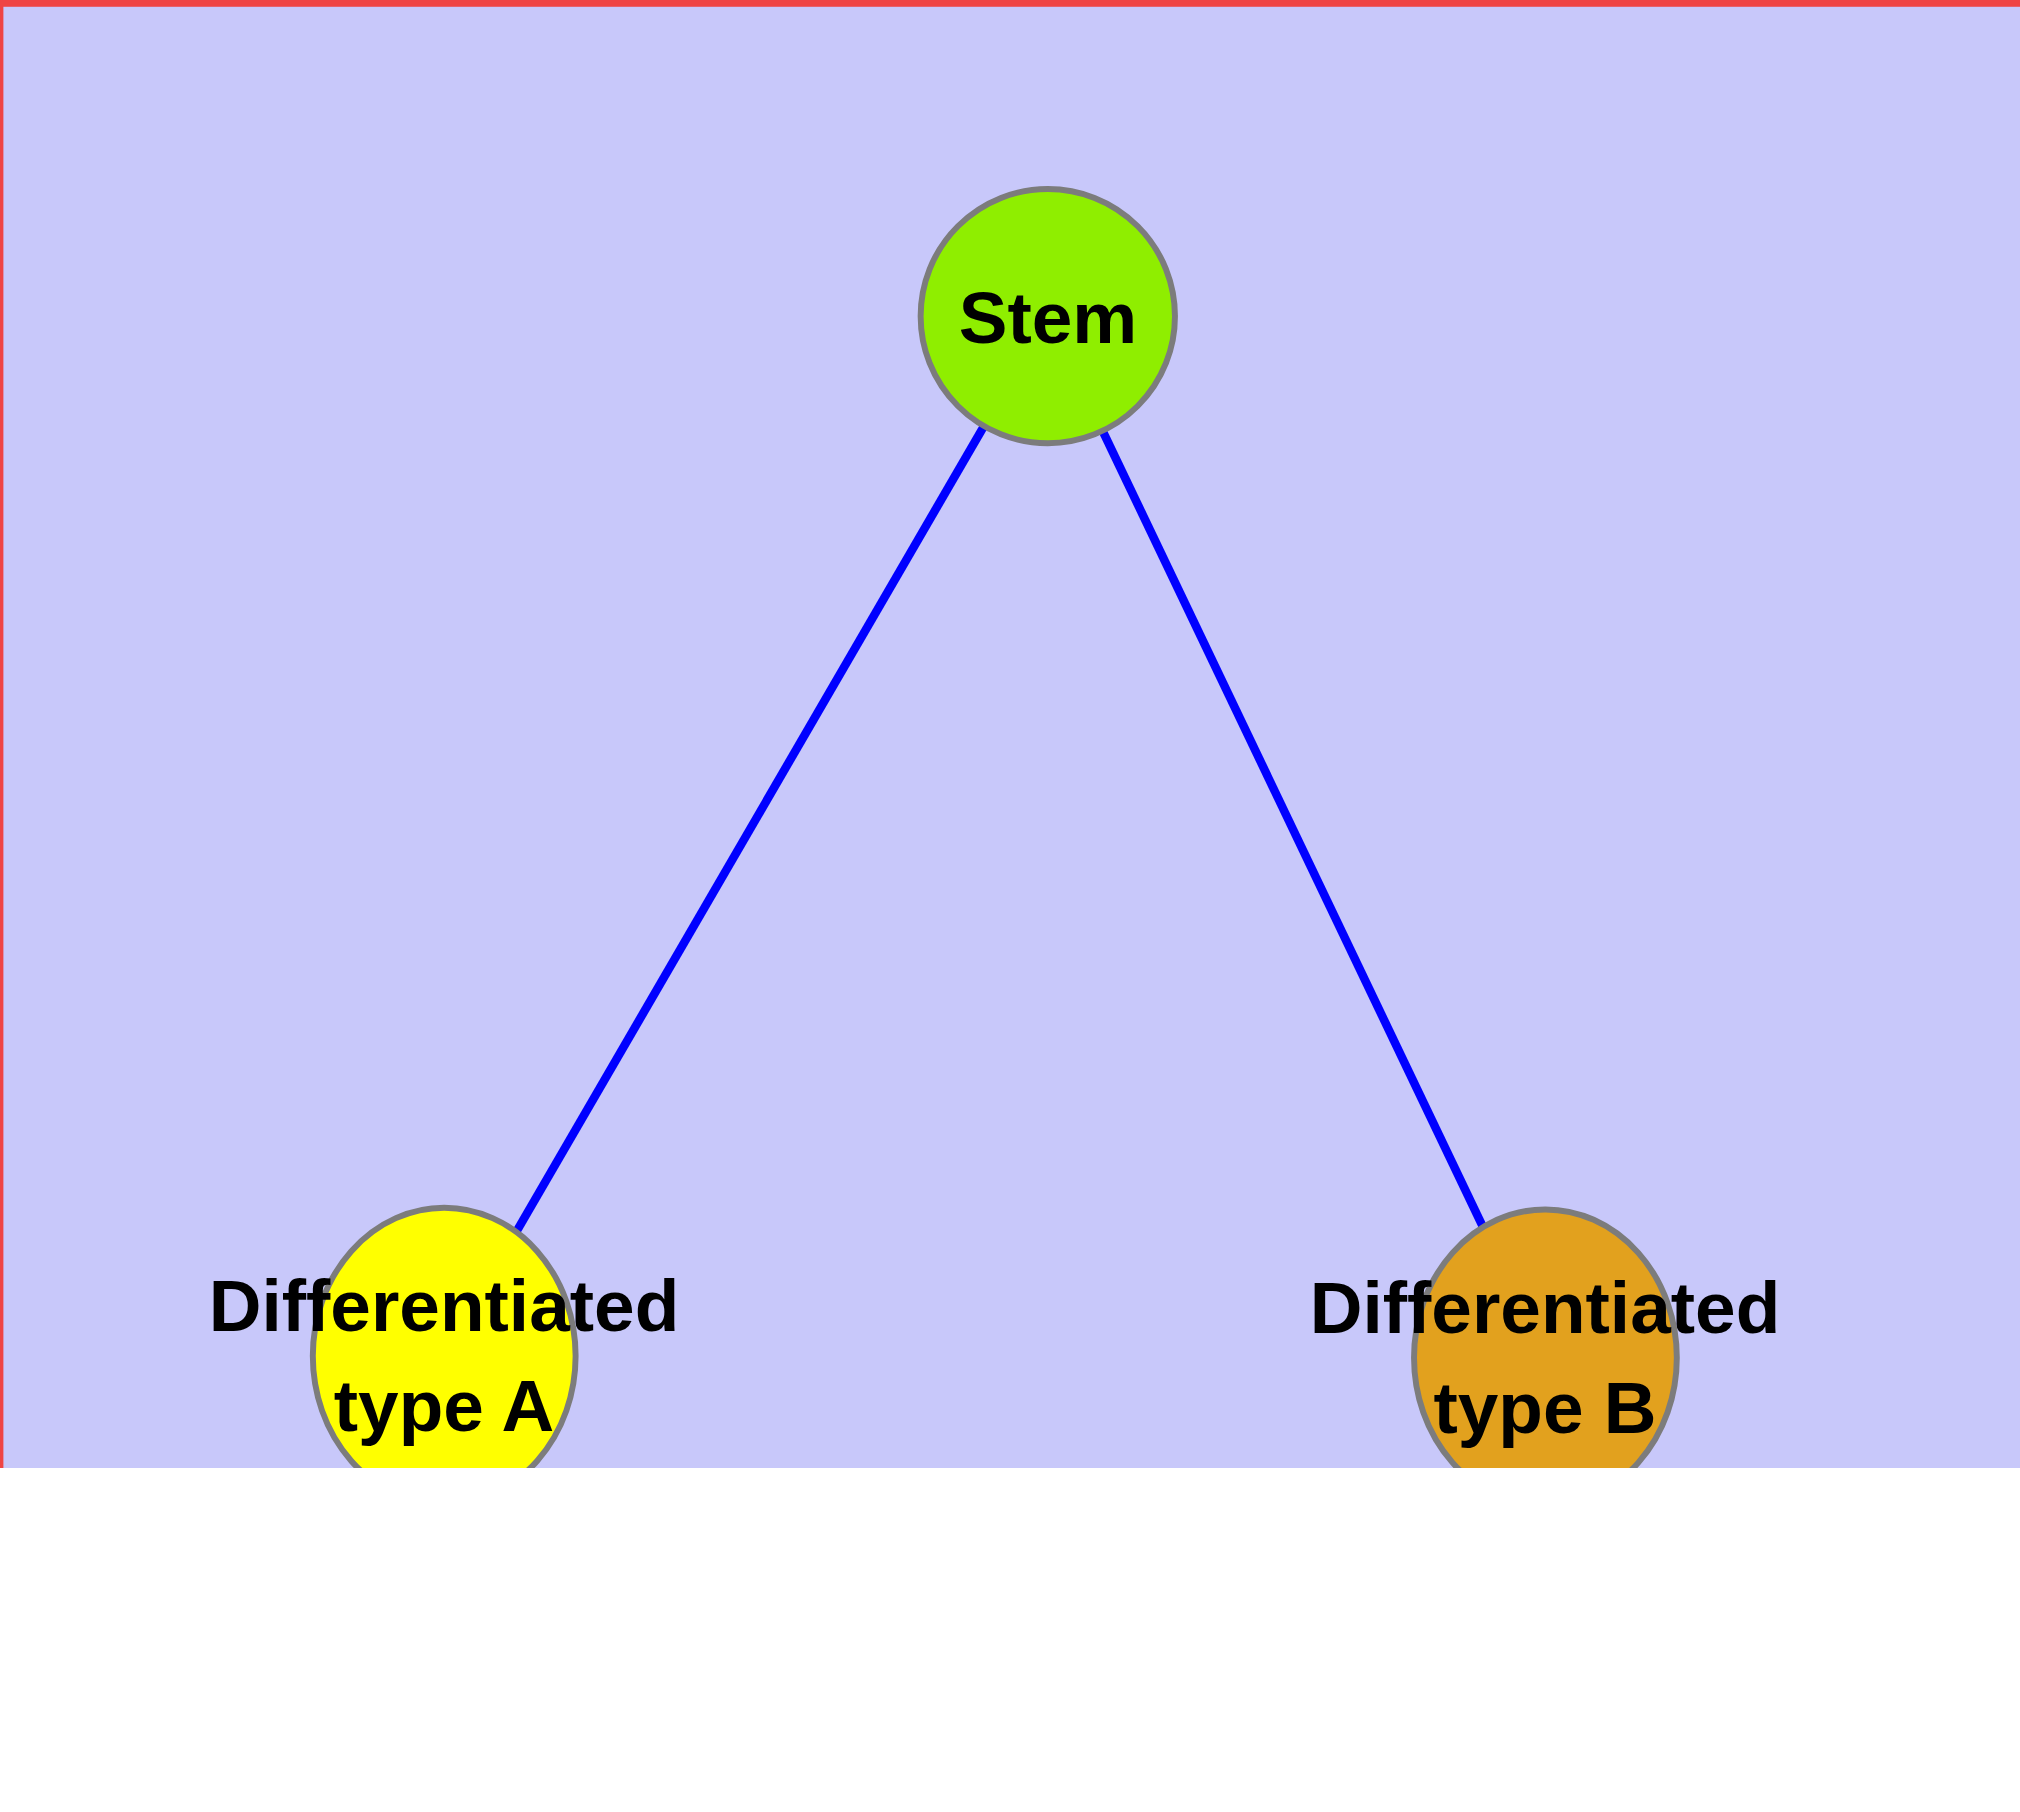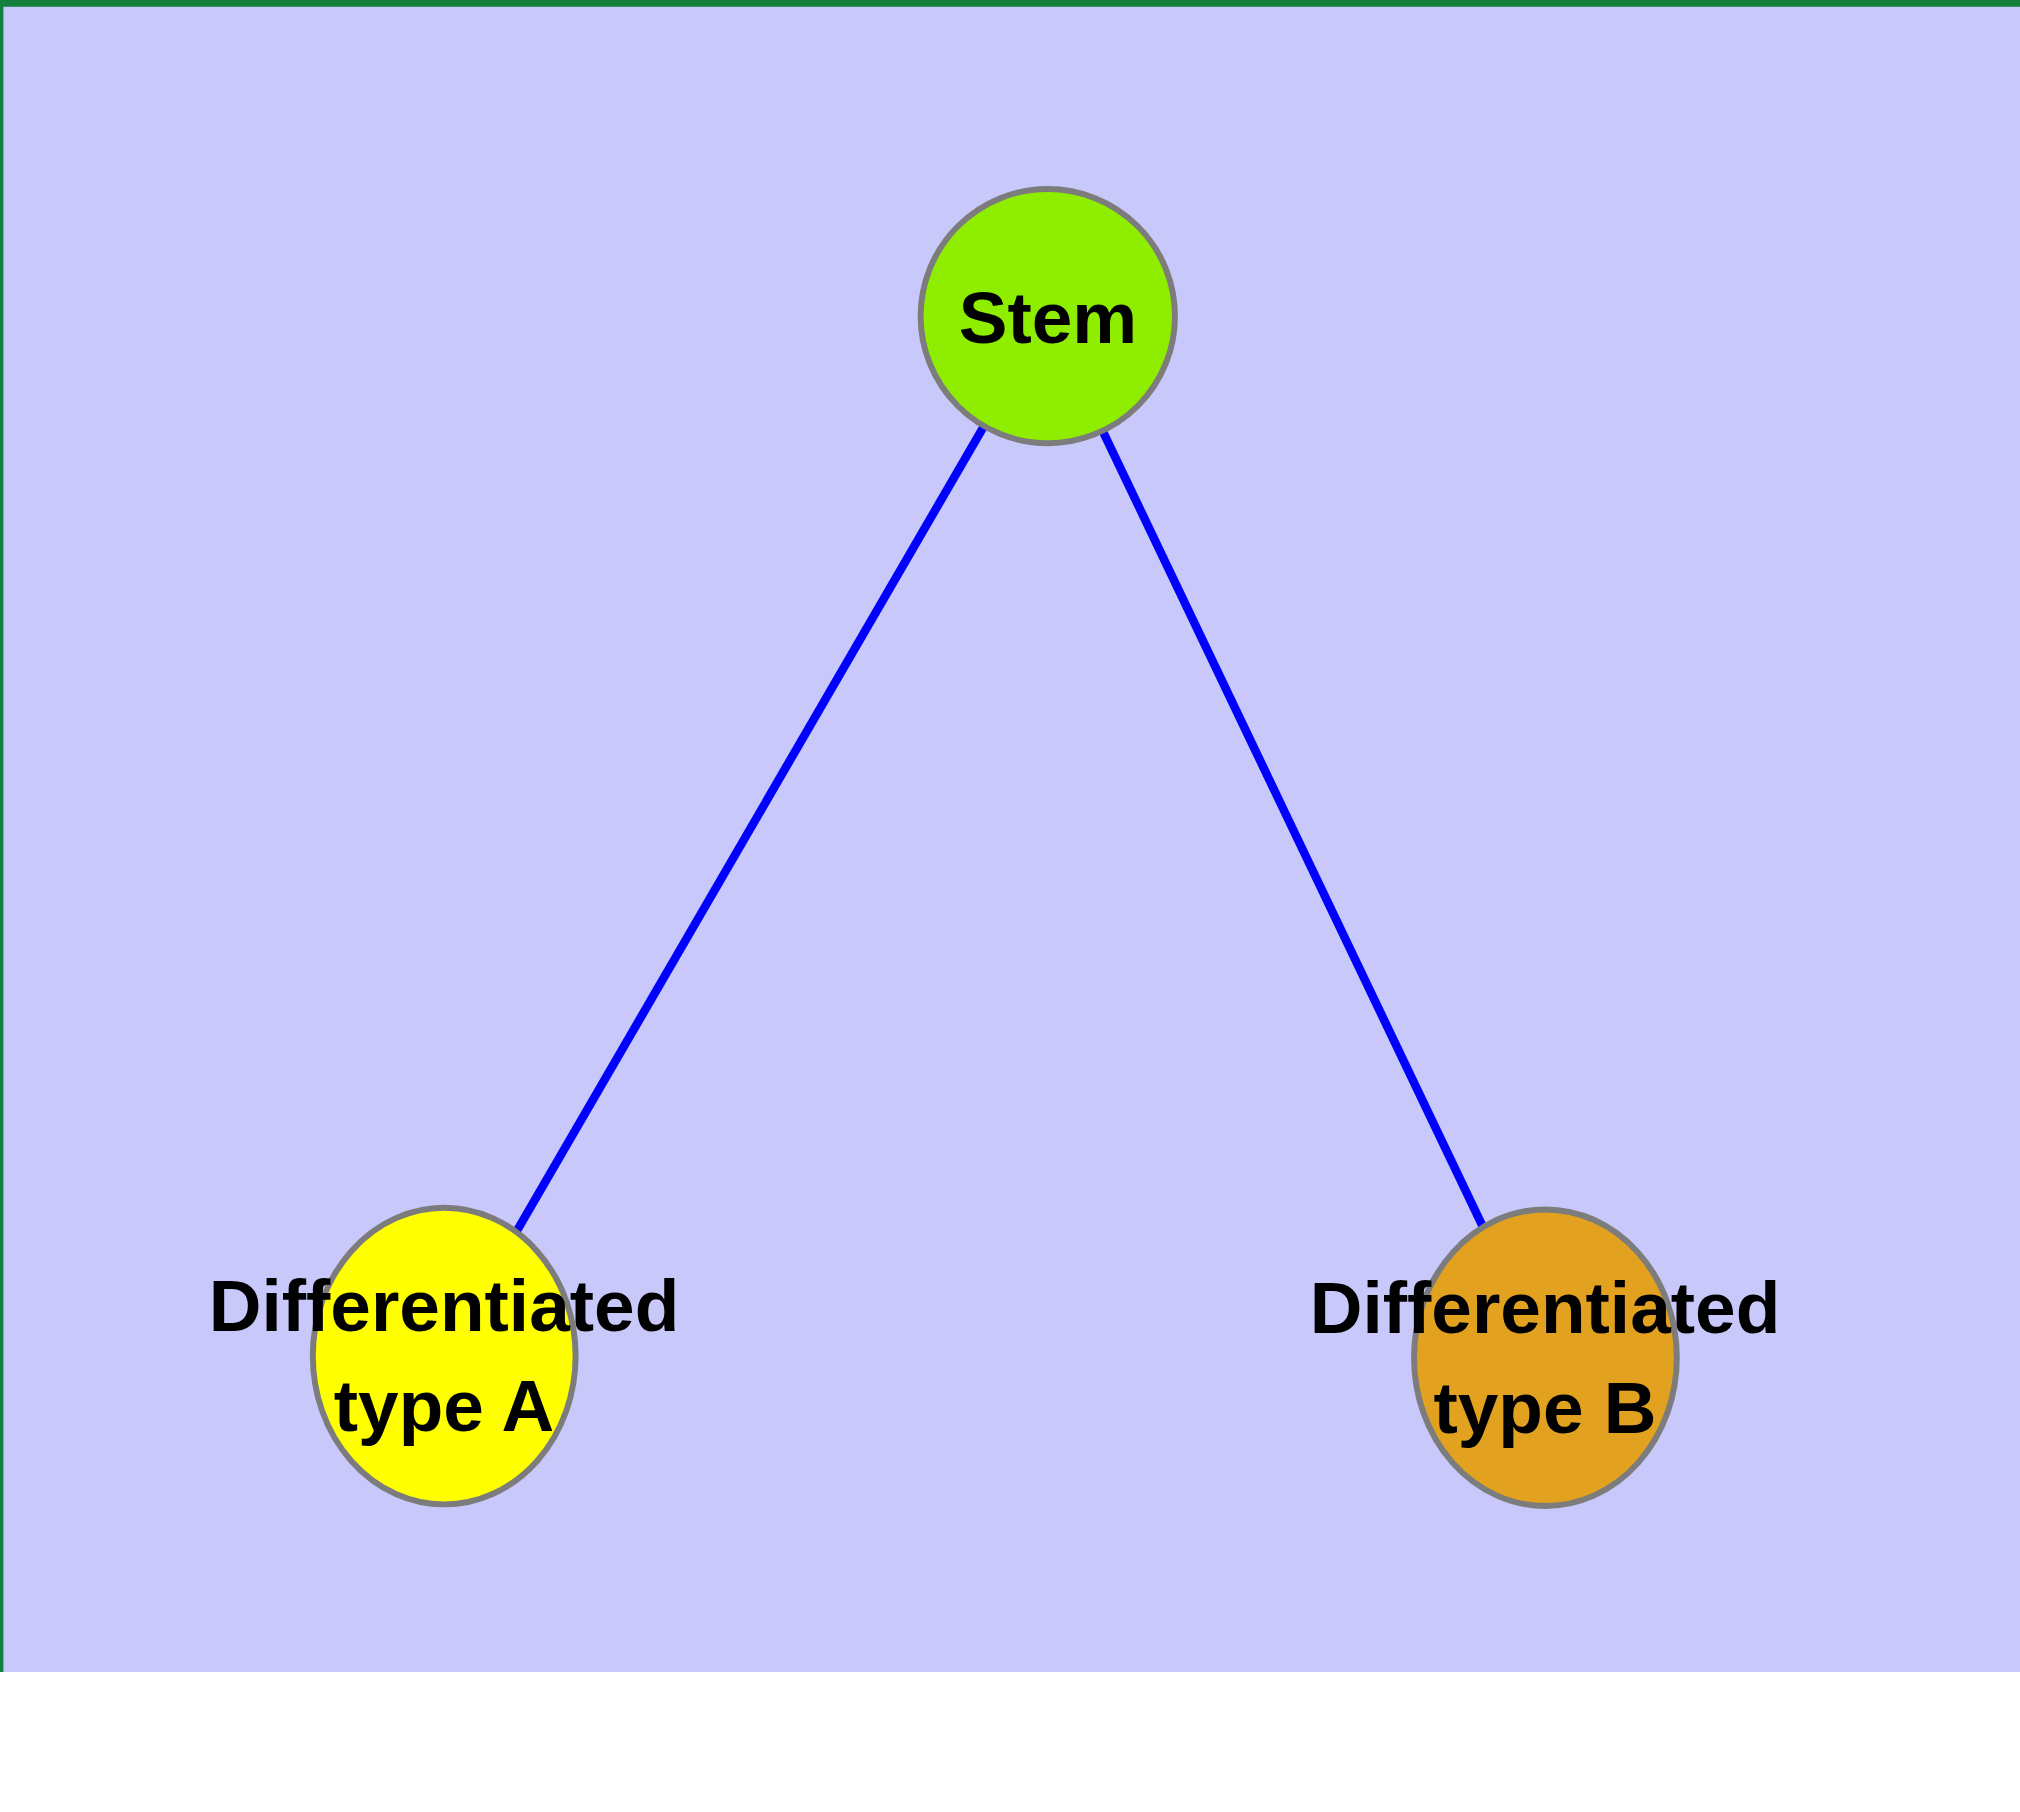--- a/index.html
+++ b/index.html
@@ -4,23 +4,23 @@
 <style>
   html, body {
     margin: 0;
     padding: 0;
     background: #ffffff;
     font-family: "Liberation Sans", sans-serif;
   }
   #stage {
     position: relative;
     width: 2021px;
-    height: 1672px;
+    height: 1468px;
     overflow: hidden;
-    background: #15803d;
+    background: #ef4444;
   }
   #graph-svg {
     position: absolute;
     left: 0;
     top: 0;
     width: 2021px;
     height: 1812px;
     display: block;
   }
   .node-label {

